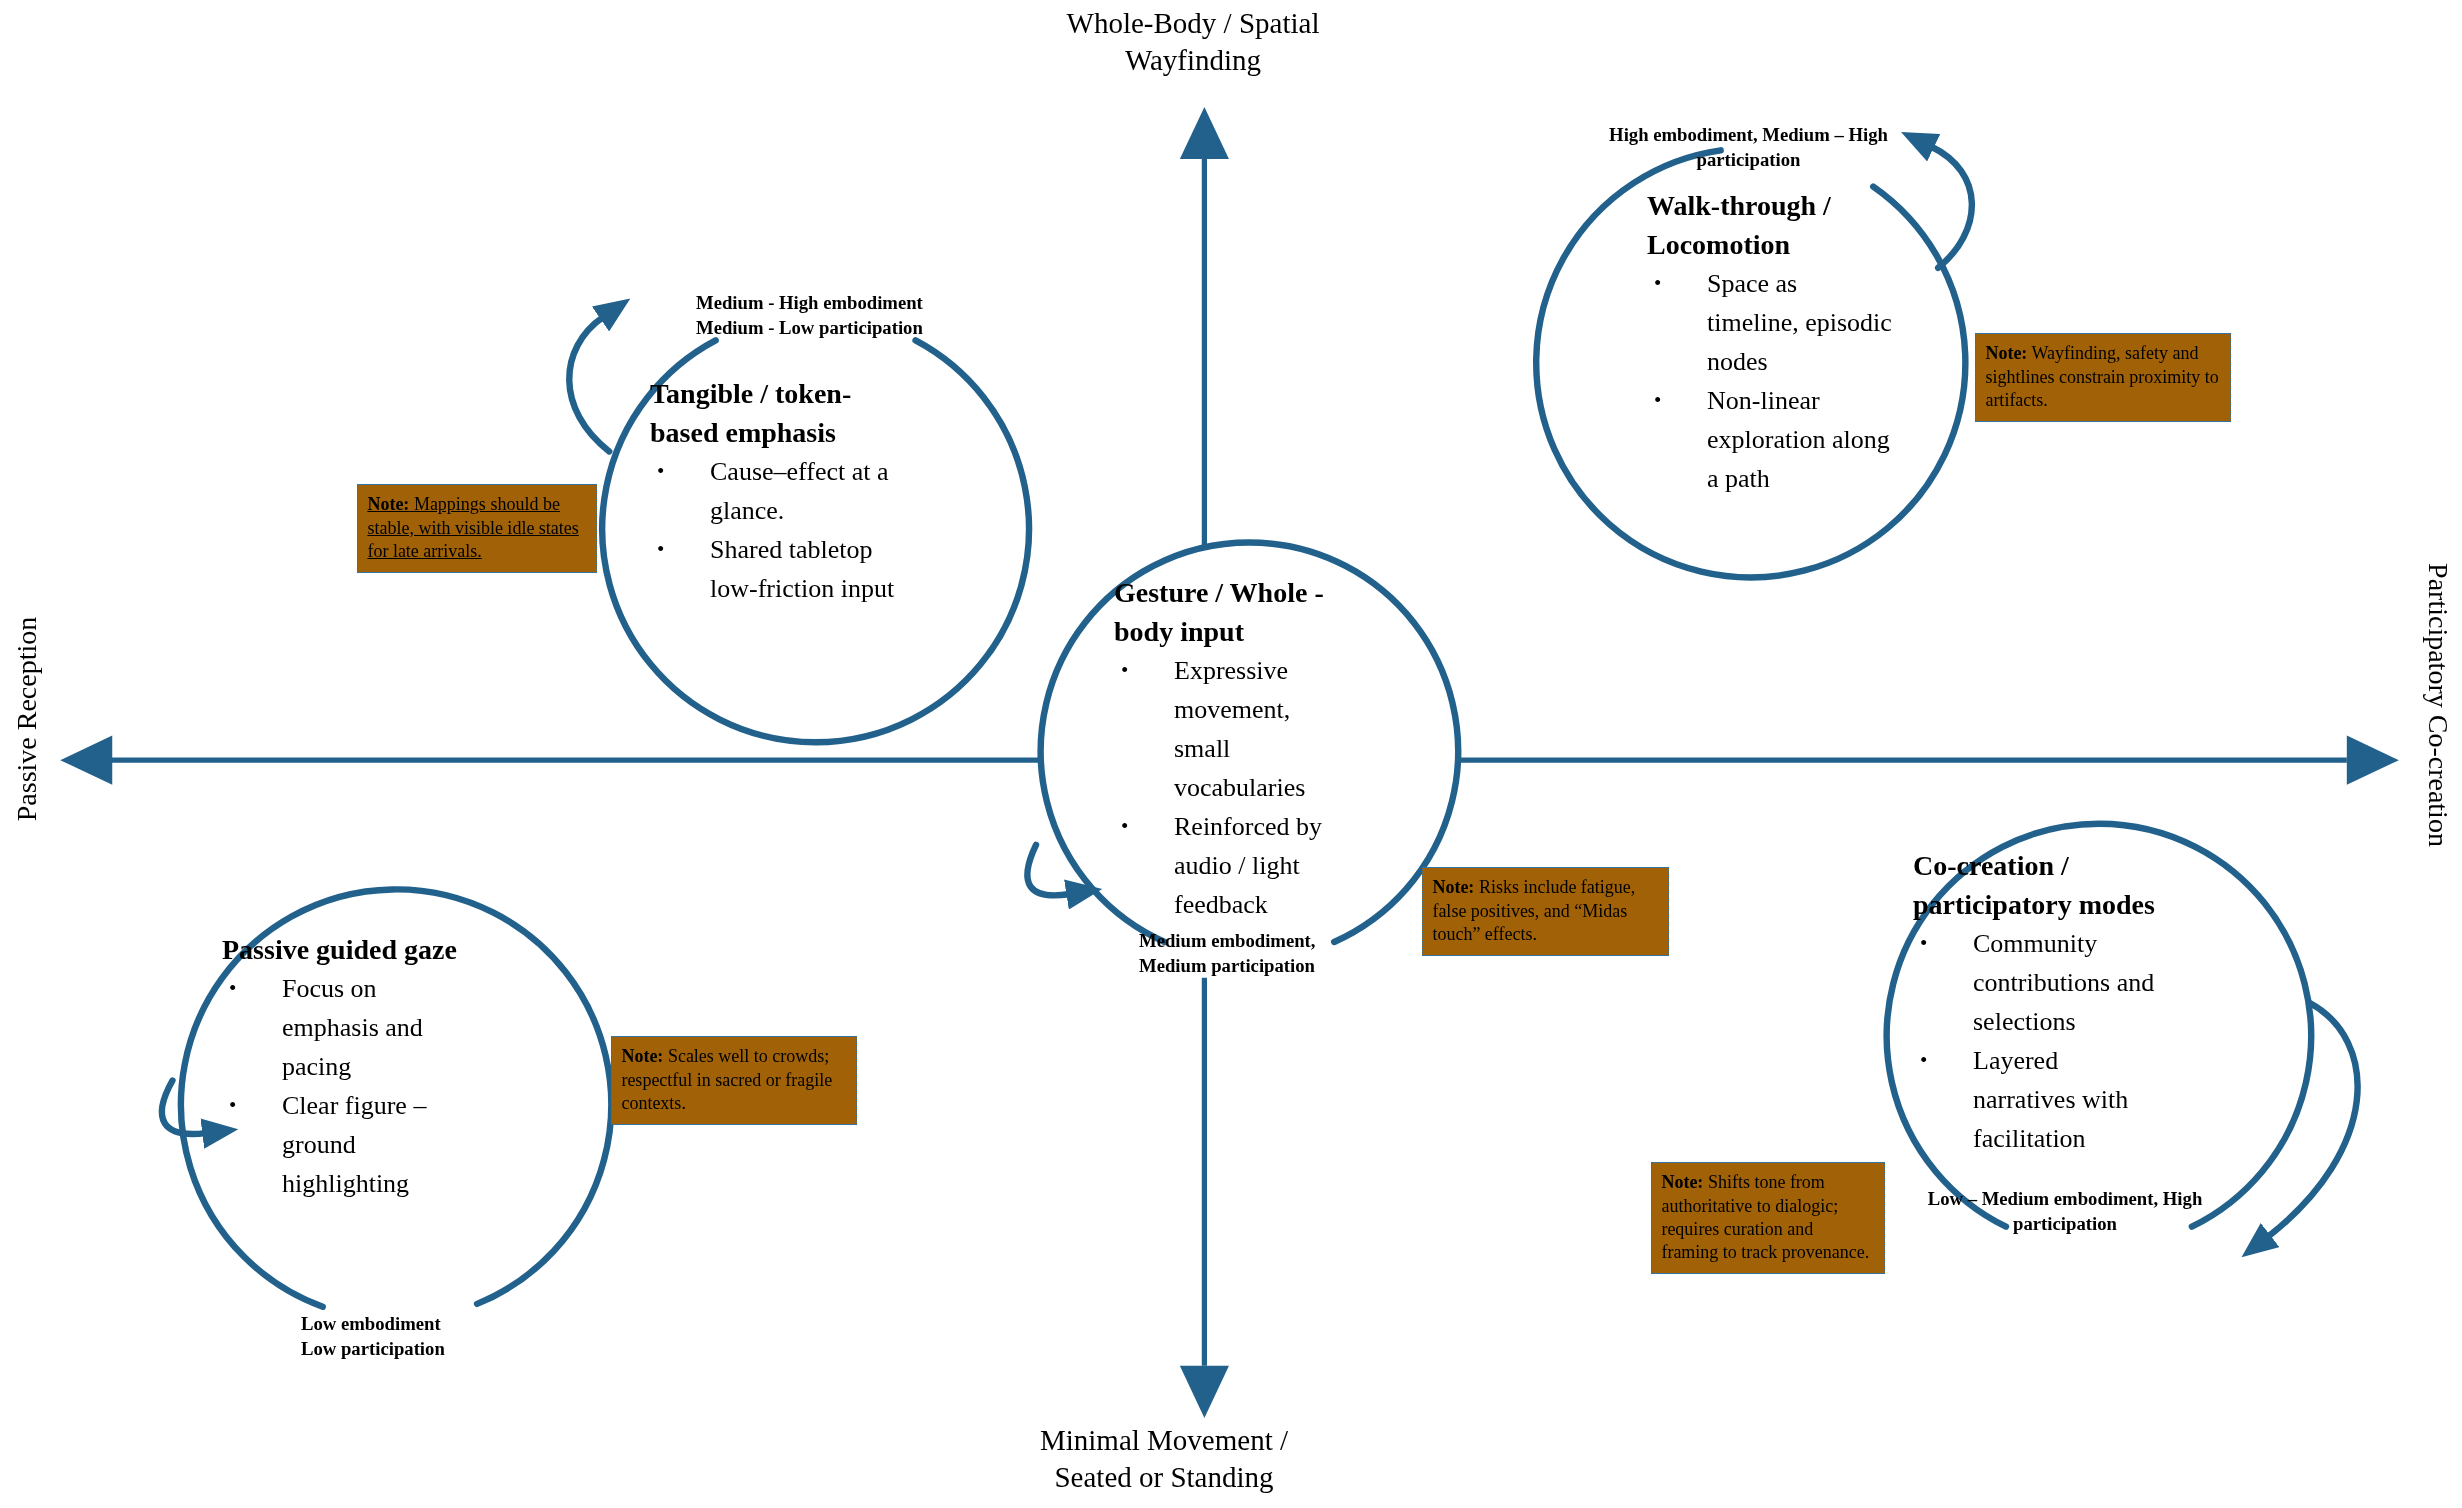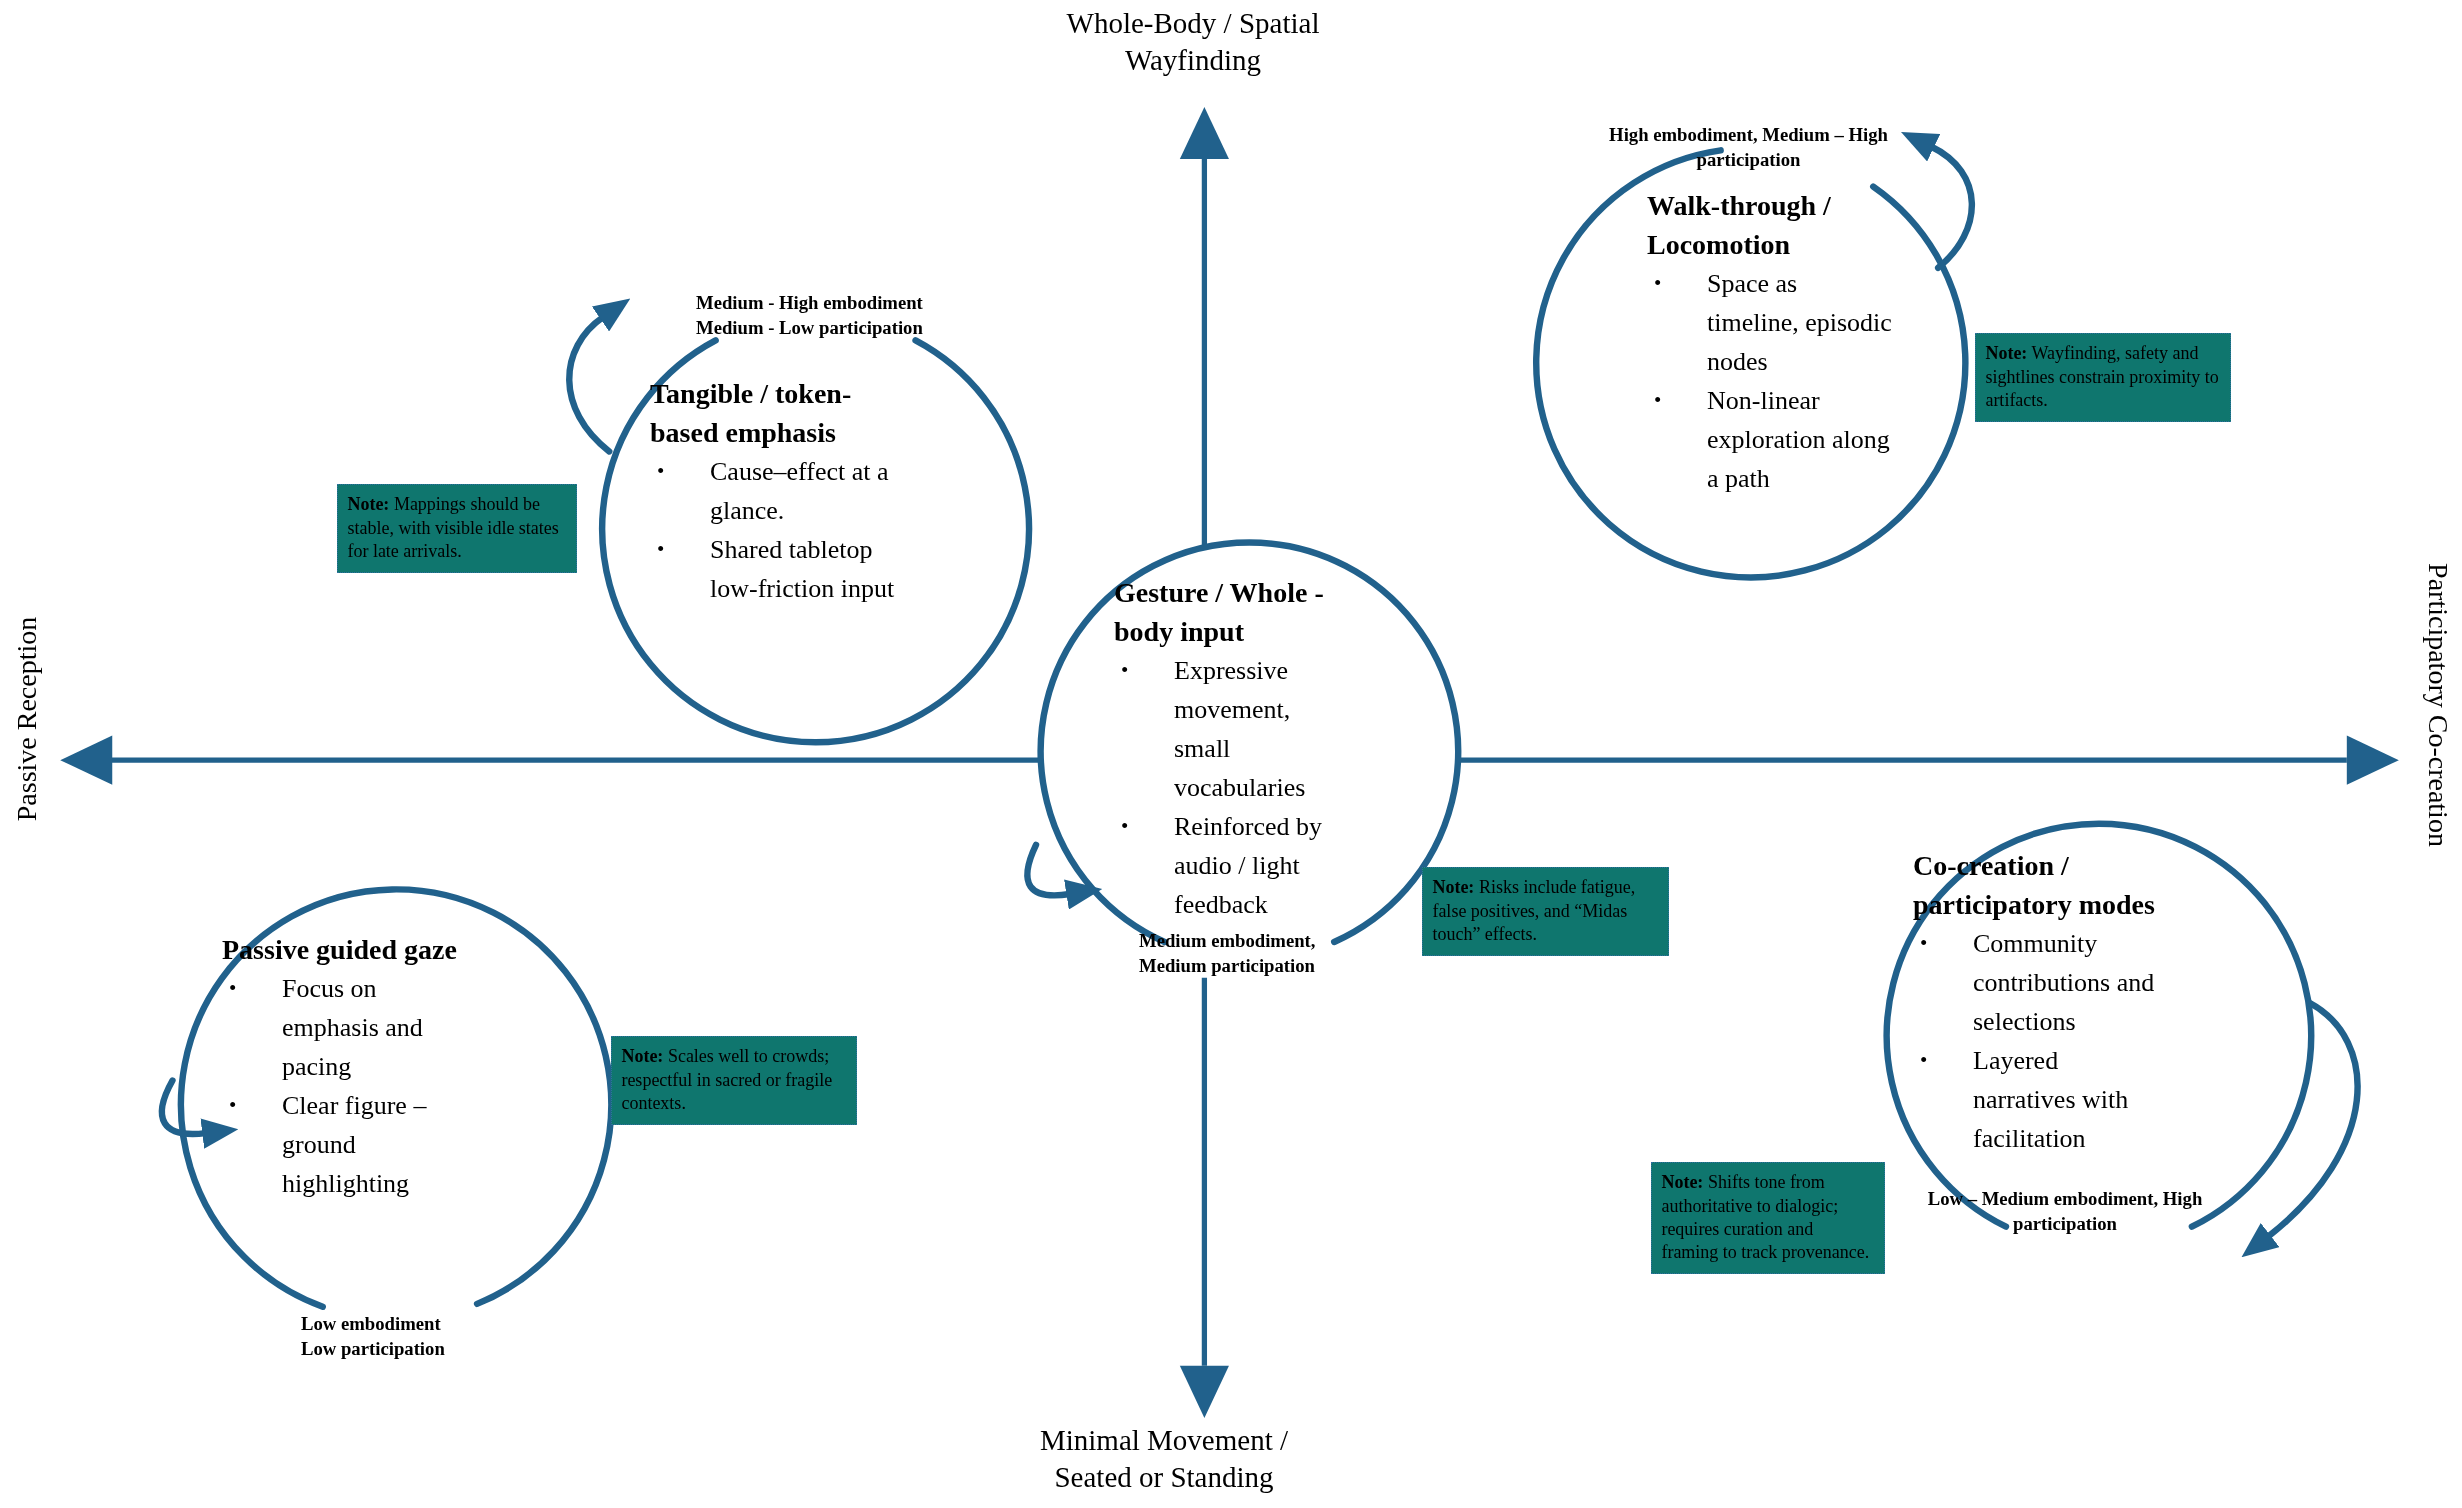--- a/index.html
+++ b/index.html
@@ -18,27 +18,27 @@
   .node-text .node-title{font-weight:bold;font-size:28px;line-height:39px;}
   .bi{display:flex;align-items:flex-start;font-size:26px;line-height:39px;}
   .bi .dot{width:53px;padding-left:7px;font-size:21px;line-height:39px;flex:none;}
   .bi .bt{flex:1;}
 
   
   .node-label{font-size:18.7px;line-height:24.6px;font-weight:bold;}
   .centered{text-align:center;}
 
   
-  .note{font-size:18px;line-height:23.4px;border:1.8px dotted #2F6F9F;padding:8.2px 9.4px;box-sizing:border-box;background:#0f766e;}
+  .note{font-size:18px;line-height:23.4px;border:1.8px dotted #2F6F9F;padding:8.2px 9.4px;box-sizing:border-box;background:#a16207;}
   .note .np{font-weight:bold;}
 
   
   .tl-label{left:696px;top:291px;}
   .tl-text{left:650px;top:374px;width:260px;}
-  .tl-note{left:337px;top:484px;width:240px;}
+  .tl-note{left:357px;top:484px;width:240px;text-decoration:underline;}
 
   .tr-label{left:1573px;top:123px;width:351px;}
   .tr-text{left:1647px;top:186px;width:246px;}
   .tr-note{left:1975px;top:333px;width:256px;}
 
   .c-label{left:1139px;top:929px;}
   .c-text{left:1114px;top:573px;width:234px;}
   .c-text .node-title{width:255px;}
   .c-note{left:1422px;top:867px;width:247px;}
 

